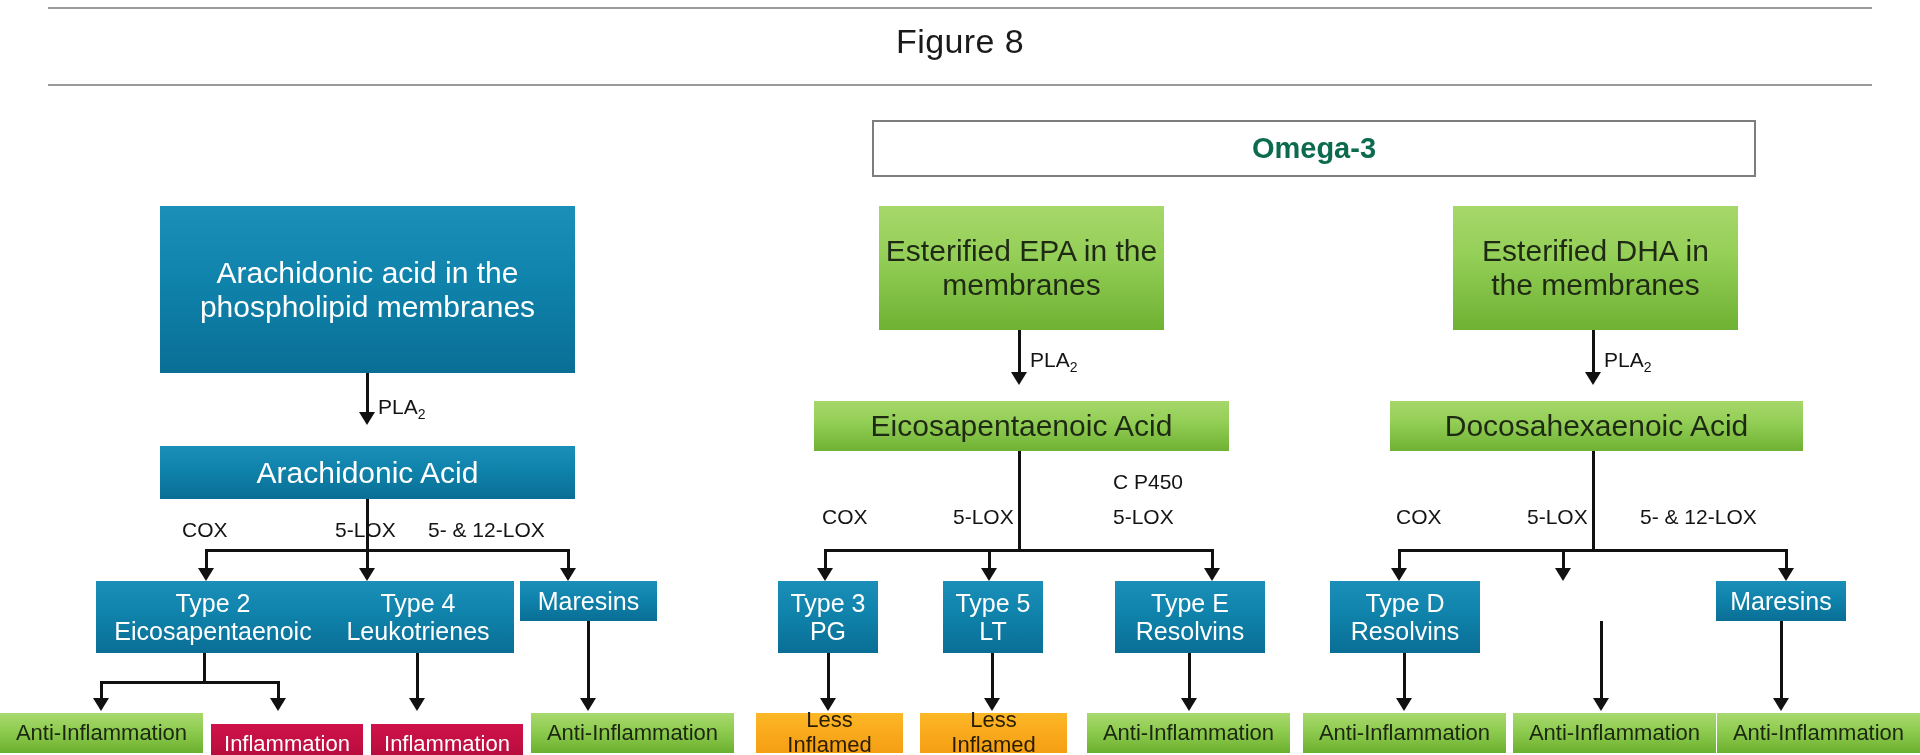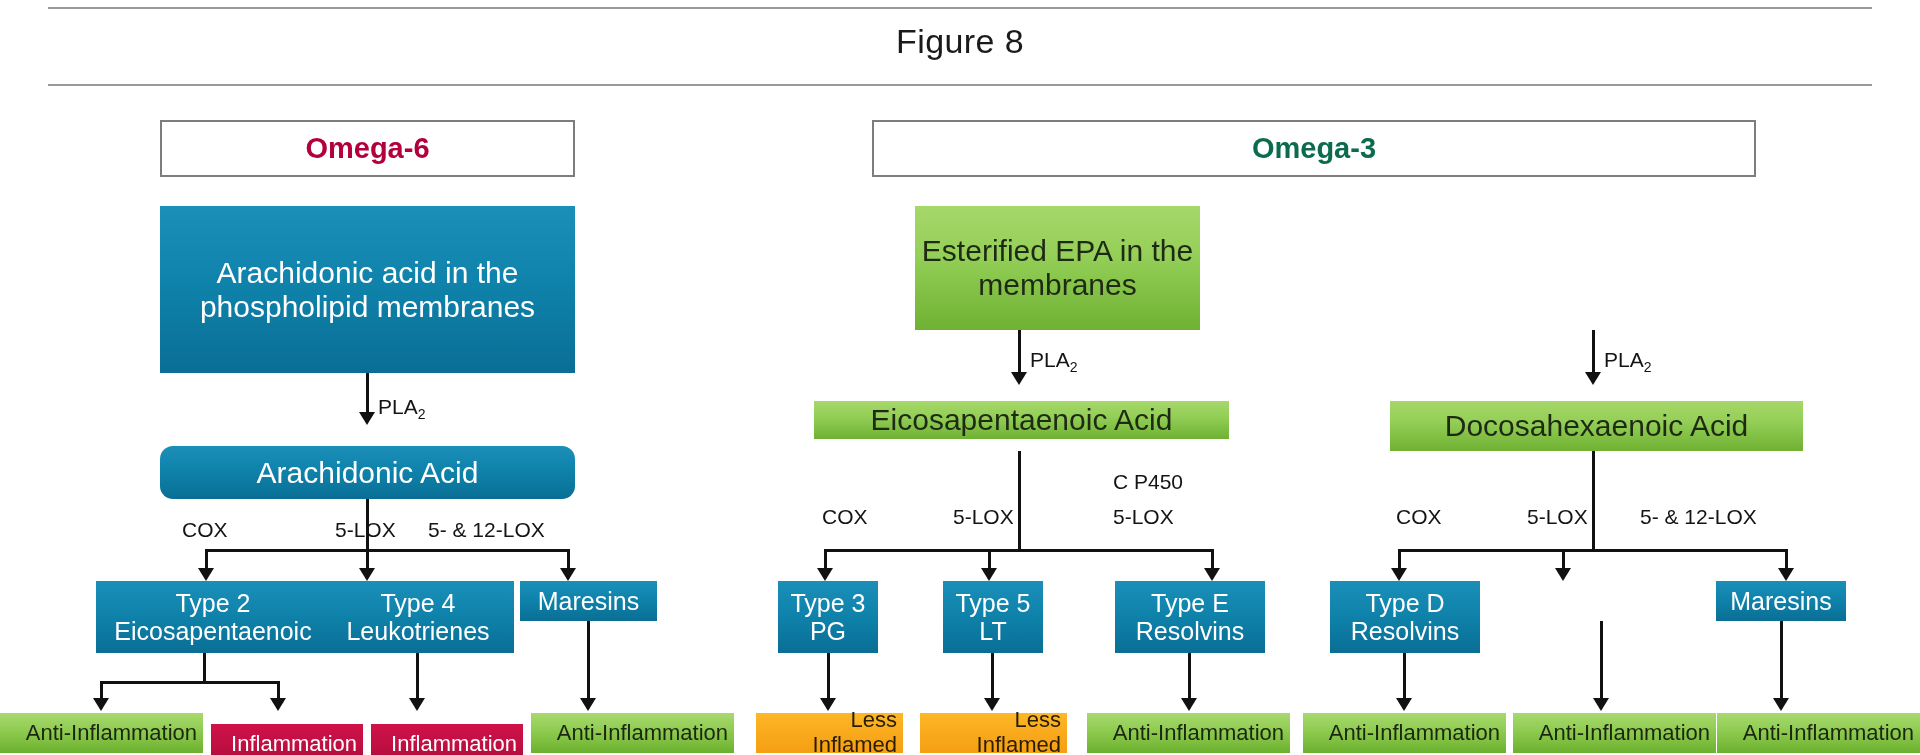--- a/index.html
+++ b/index.html
@@ -63,21 +63,21 @@
     margin-top: 11px;
   }
   .orange {
     background: linear-gradient(180deg,#fcb827 0%,#f9a91c 50%,#f59f13 100%);
     color: #2a1d02;
   }
 
   .big-node  { font-size: 30px; }
   .acid-node { font-size: 30px; }
   .prod-node { font-size: 25px; }
-  .out-node  { font-size: 22px; text-align: right; }
+  .out-node  { font-size: 22px; }
 
   
   .vline {
     position: absolute; width: 3px; background: #111111;
   }
   .hline {
     position: absolute; height: 3px; background: #111111;
   }
   .arrowhead {
     position: absolute;
@@ -97,39 +97,36 @@
 </style>
 </head>
 <body>
 
 <div id="stage">
 
   <div class="rule" id="rule-top"></div>
   <div id="fig-title">Figure 8</div>
   <div class="rule" id="rule-bottom"></div>
 
-  <div class="family-header" style="left:160px; top:120px; width:415px; height:57px;">
-    <span style="color:#b3003c;">Omega-6</span>
-  </div>
 
   <div class="family-header" style="left:872px; top:120px; width:884px; height:57px;">
     <span style="color:#0c6b4f;text-align:right;">Omega-3</span>
   </div>
 
   <div class="node teal big-node" style="left:160px; top:206px; width:415px; height:167px;">
     <span>Arachidonic acid in the phospholipid membranes</span>
   </div>
 
   <div class="vline" style="left:366px; top:373px; height:45px;"></div>
   <div class="arrowhead" style="left:359px; top:412px;"></div>
   <div class="enz" style="left:378px; top:395px;">
     <span>PLA</span><sub>2</sub>
   </div>
 
-  <div class="node teal acid-node" style="left:160px; top:446px; width:415px; height:53px;border-radius:13px;">
+  <div class="node teal acid-node" style="left:160px; top:446px; width:415px; height:53px;">
     <span>Arachidonic Acid</span>
   </div>
 
   <div class="vline" style="left:366px; top:499px; height:53px;"></div>
   <div class="hline" style="left:205px; top:549px; width:365px;"></div>
   <div class="vline" style="left:205px; top:549px; height:25px;"></div>
   <div class="vline" style="left:366px; top:549px; height:25px;"></div>
   <div class="vline" style="left:567px; top:549px; height:25px;"></div>
   <div class="arrowhead" style="left:198px; top:568px;"></div>
   <div class="arrowhead" style="left:359px; top:568px;"></div>
@@ -170,31 +167,31 @@
   <div class="node crimson out-node" style="left:211px; top:713px; width:152px; height:40px;">
     <span>Inflammation</span>
   </div>
   <div class="node crimson out-node" style="left:371px; top:713px; width:152px; height:40px;">
     <span>Inflammation</span>
   </div>
   <div class="node green-out out-node" style="left:531px; top:713px; width:203px; height:40px;">
     <span>Anti-Inflammation</span>
   </div>
 
-  <div class="node green big-node" style="left:879px; top:206px; width:285px; height:124px; flex-direction:column;margin-left:36px;">
+  <div class="node green big-node" style="left:879px; top:206px; width:285px; height:124px; flex-direction:column;">
     <span>Esterified EPA in the membranes</span>
   </div>
 
   <div class="vline" style="left:1018px; top:330px; height:48px;"></div>
   <div class="arrowhead" style="left:1011px; top:372px;"></div>
   <div class="enz" style="left:1030px; top:348px;">
     <span>PLA</span><sub>2</sub>
   </div>
 
-  <div class="node green acid-node" style="left:814px; top:401px; width:415px; height:38px;">
+  <div class="node green acid-node" style="left:814px; top:401px; width:415px; height:50px;">
     <span>Eicosapentaenoic Acid</span>
   </div>
 
   <div class="vline" style="left:1018px; top:451px; height:101px;"></div>
   <div class="hline" style="left:824px; top:549px; width:390px;"></div>
   <div class="vline" style="left:824px; top:549px; height:25px;"></div>
   <div class="vline" style="left:988px; top:549px; height:25px;"></div>
   <div class="vline" style="left:1211px; top:549px; height:25px;"></div>
   <div class="arrowhead" style="left:817px; top:568px;"></div>
   <div class="arrowhead" style="left:981px; top:568px;"></div>
@@ -228,20 +225,23 @@
   <div class="node orange out-node" style="left:756px; top:713px; width:147px; height:40px;">
     <span>Less Inflamed</span>
   </div>
   <div class="node orange out-node" style="left:920px; top:713px; width:147px; height:40px;">
     <span>Less Inflamed</span>
   </div>
   <div class="node green-out out-node" style="left:1087px; top:713px; width:203px; height:40px;">
     <span>Anti-Inflammation</span>
   </div>
 
+  <div class="node green big-node" style="left:1453px; top:206px; width:285px; height:124px; flex-direction:column;">
+    <span>Esterified DHA in the membranes</span>
+  </div>
 
   <div class="vline" style="left:1592px; top:330px; height:48px;"></div>
   <div class="arrowhead" style="left:1585px; top:372px;"></div>
   <div class="enz" style="left:1604px; top:348px;">
     <span>PLA</span><sub>2</sub>
   </div>
 
   <div class="node green acid-node" style="left:1390px; top:401px; width:413px; height:50px;">
     <span>Docosahexaenoic Acid</span>
   </div>

